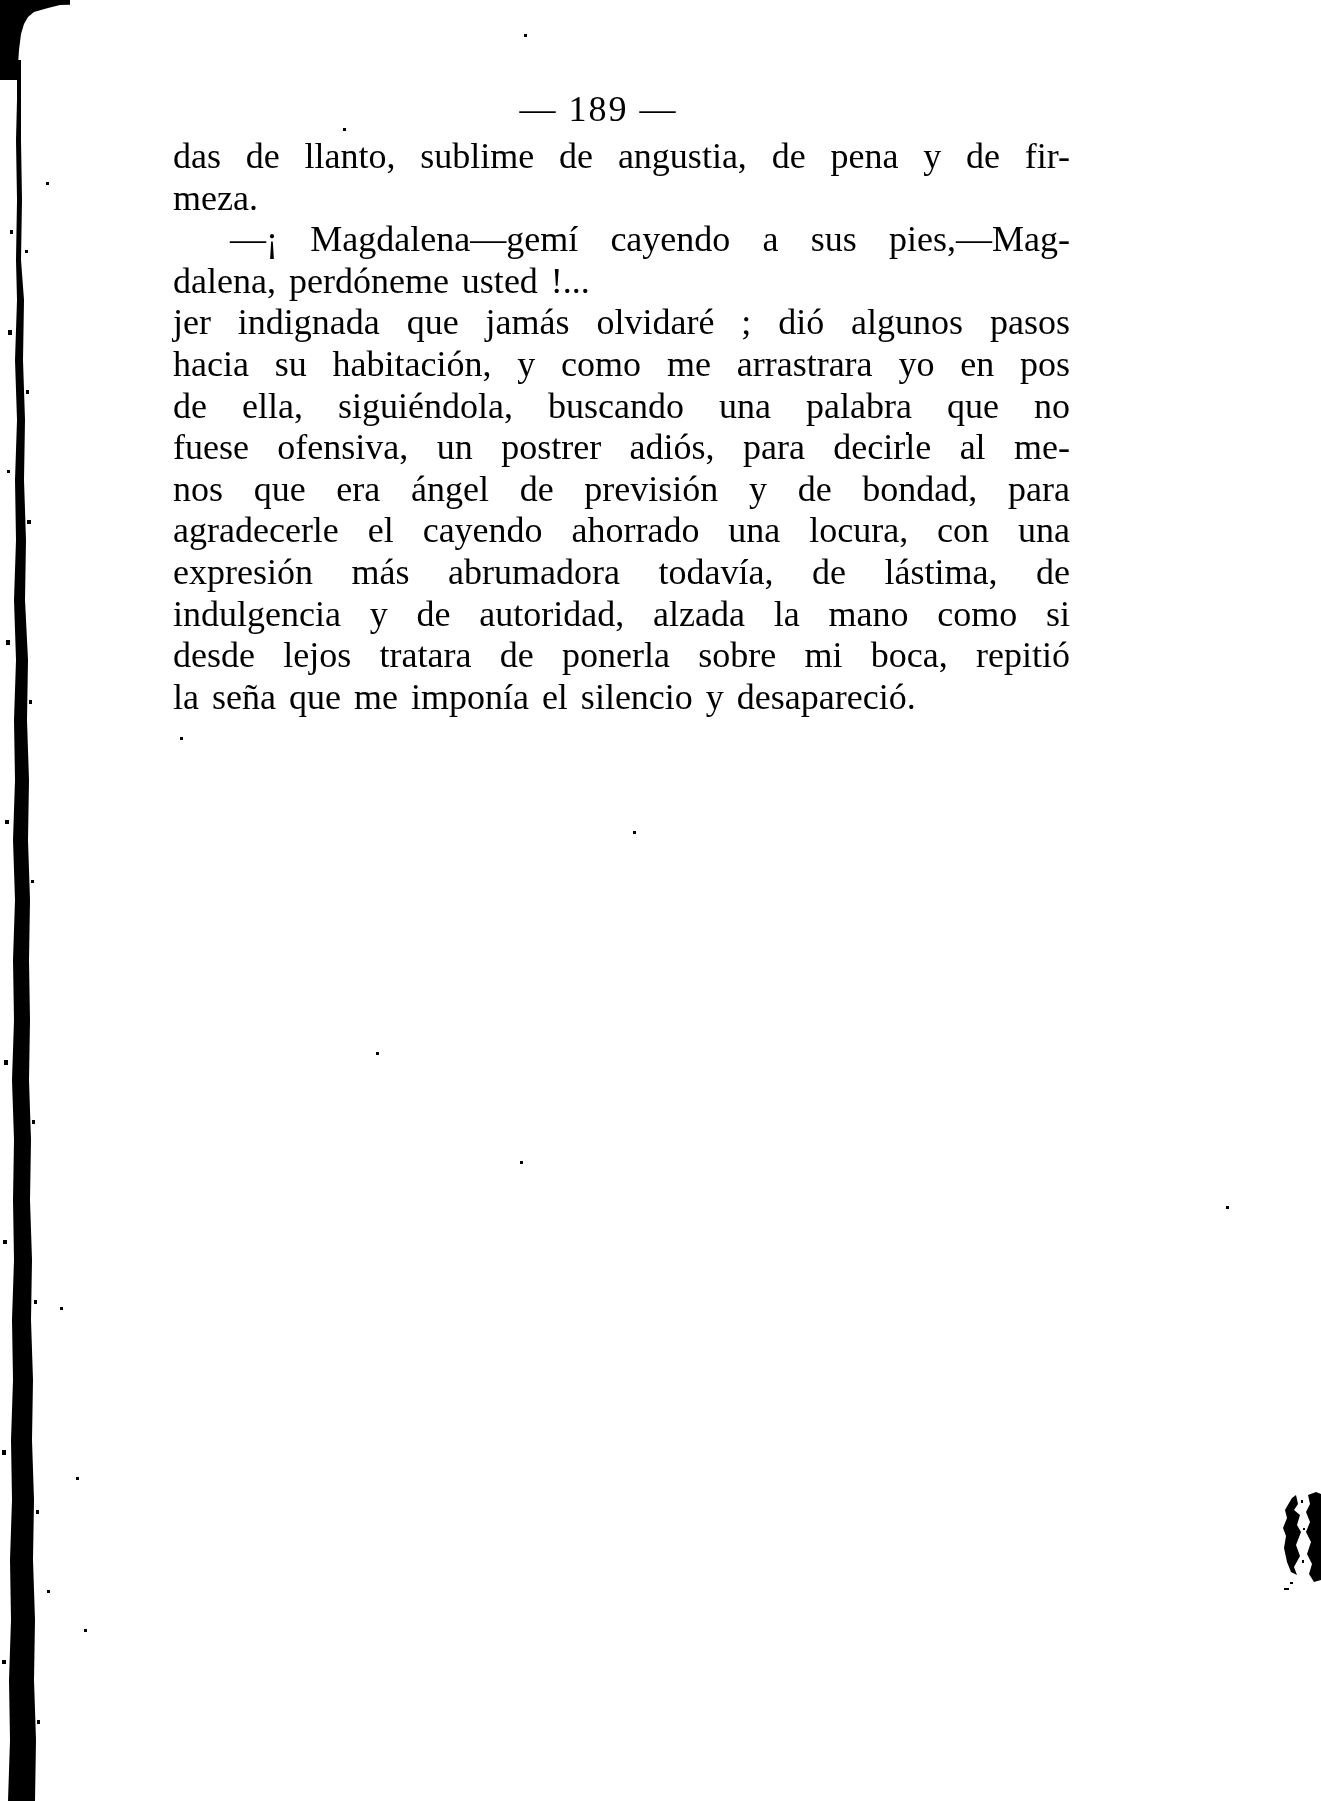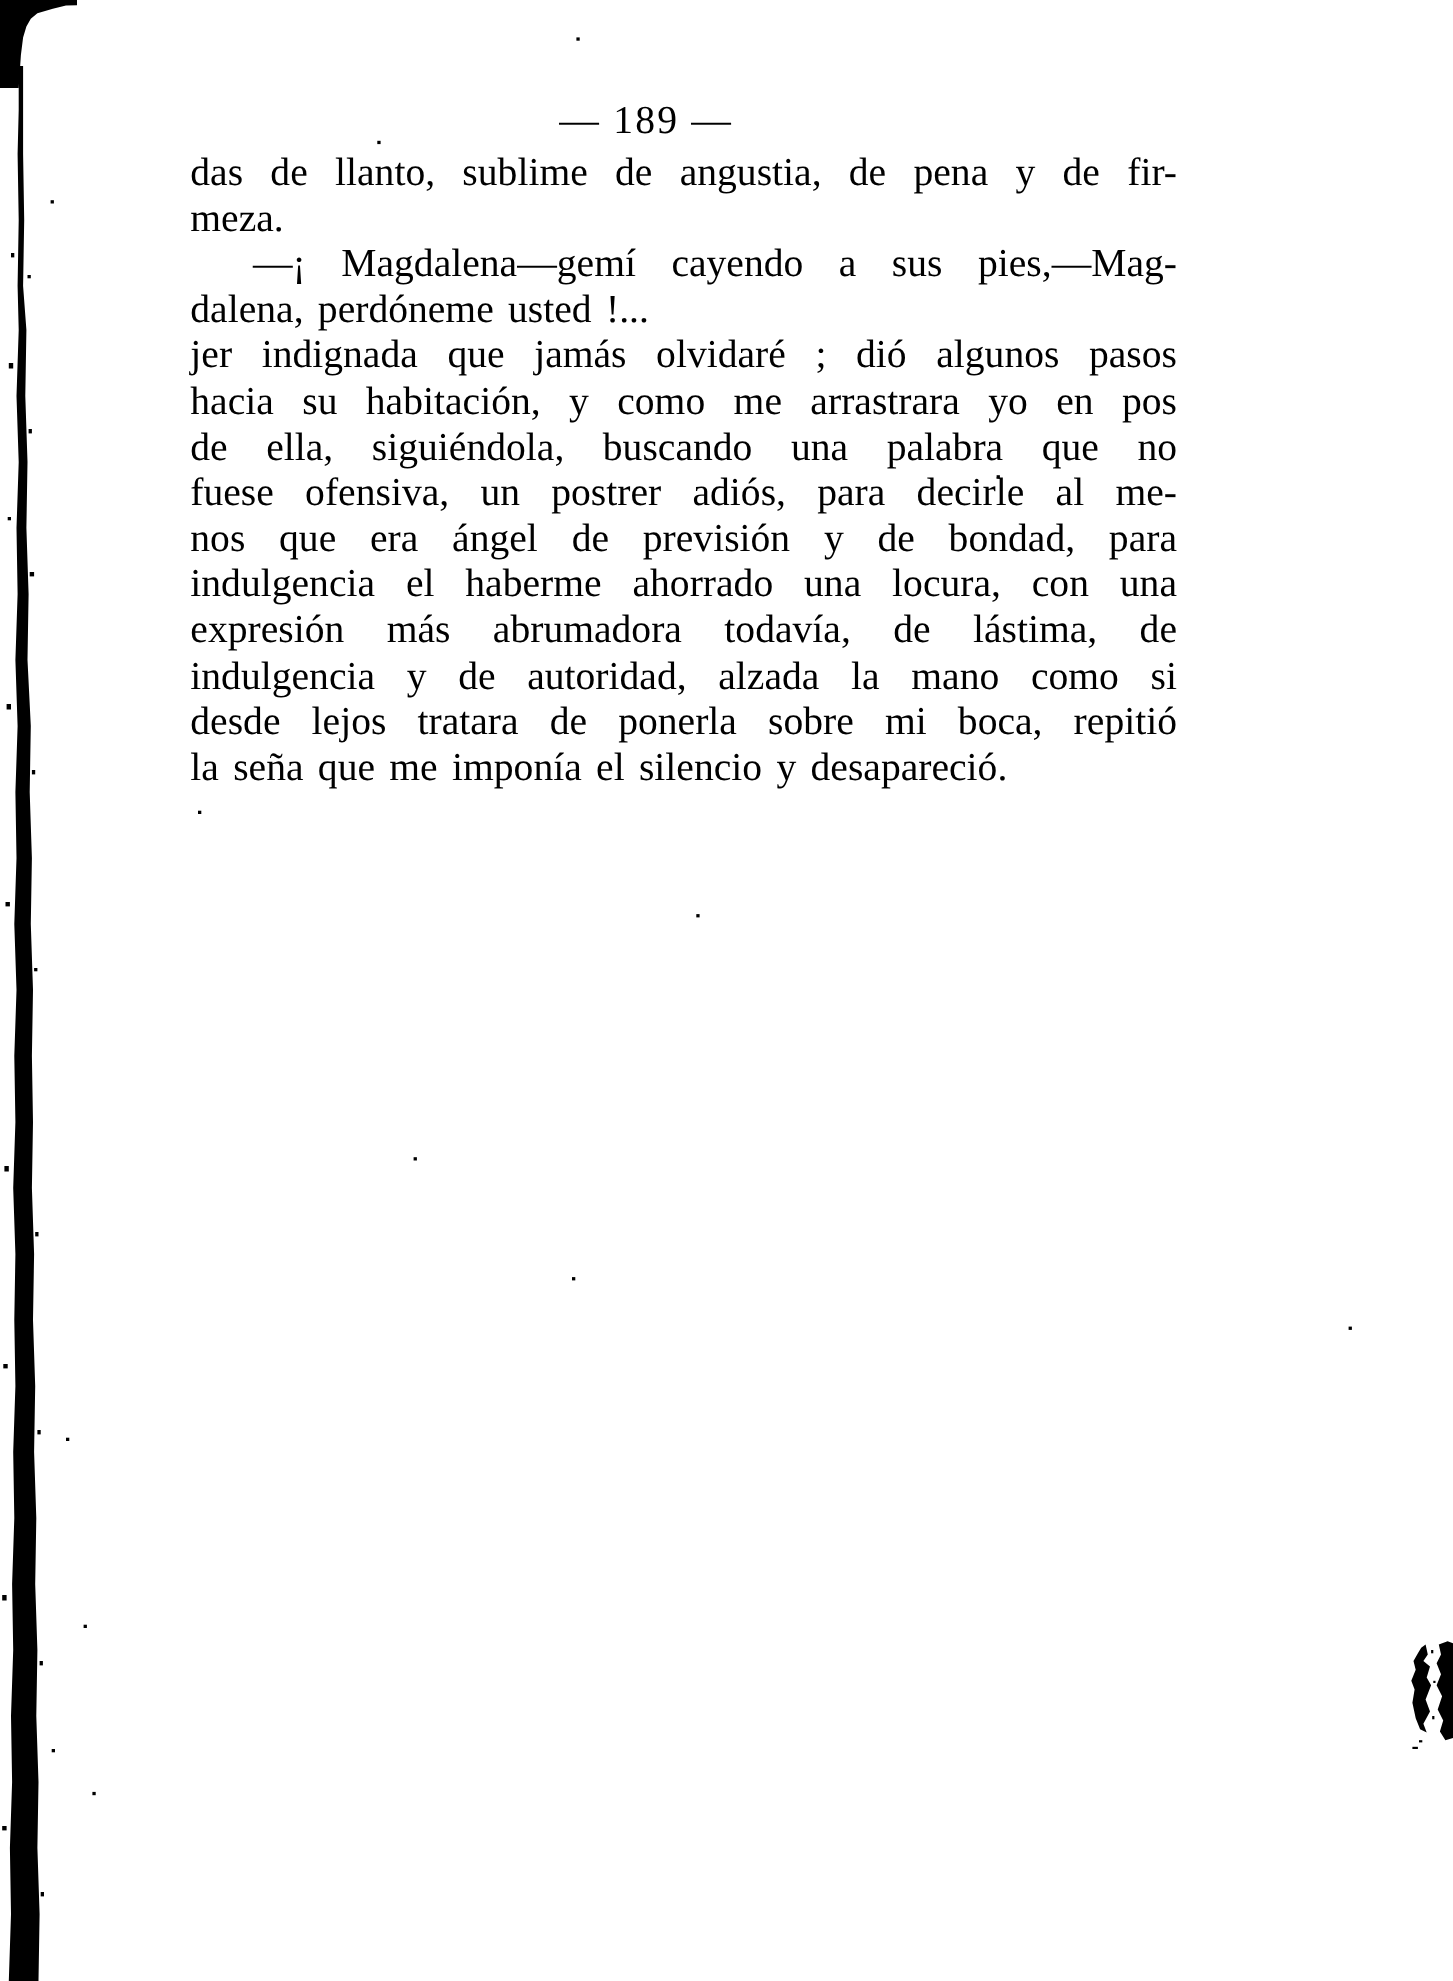--- a/index.html
+++ b/index.html
@@ -11,21 +11,21 @@
     font-family:"Liberation Serif", serif;
     color:#000;
   }
   .scan-edge-left{
     position:absolute;left:0;top:0;width:70px;height:1801px;
   }
   .scan-smudge-right{
     position:absolute;left:1270px;top:1470px;width:51px;height:140px;
   }
   .page-number{
-    position:absolute;left:140px;top:88px;width:895px;
+    position:absolute;left:151px;top:88px;width:895px;
     text-align:center;
     font-size:36px;
     letter-spacing:2px;
   }
   .text-block{
     position:absolute;left:140px;top:136px;width:897px;
     font-size:36px;
     line-height:41.6px;
     word-spacing:6px;
     margin-left:33px;
@@ -119,20 +119,20 @@
   <div class="text-block">
     <div class="line">das de llanto, sublime de angustia, de pena y de fir-</div>
     <div class="line plain">meza.</div>
     <div class="line indent">—¡ Magdalena—gemí cayendo a sus pies,—Mag-</div>
     <div class="line plain">dalena, perdóneme usted !...</div>
     <div class="line">jer indignada que jamás olvidaré ; dió algunos pasos</div>
     <div class="line">hacia su habitación, y como me arrastrara yo en pos</div>
     <div class="line">de ella, siguiéndola, buscando una palabra que no</div>
     <div class="line">fuese ofensiva, un postrer adiós, para decirle al me-</div>
     <div class="line">nos que era ángel de previsión y de bondad, para</div>
-    <div class="line">indulgencia el haberme ahorrado una locura, con una</div>
+    <div class="line">agradecerle el cayendo ahorrado una locura, con una</div>
     <div class="line">expresión más abrumadora todavía, de lástima, de</div>
     <div class="line">indulgencia y de autoridad, alzada la mano como si</div>
     <div class="line">desde lejos tratara de ponerla sobre mi boca, repitió</div>
     <div class="line plain">la seña que me imponía el silencio y desapareció.</div>
   </div>
 
 </div>
 
 </body></html>

